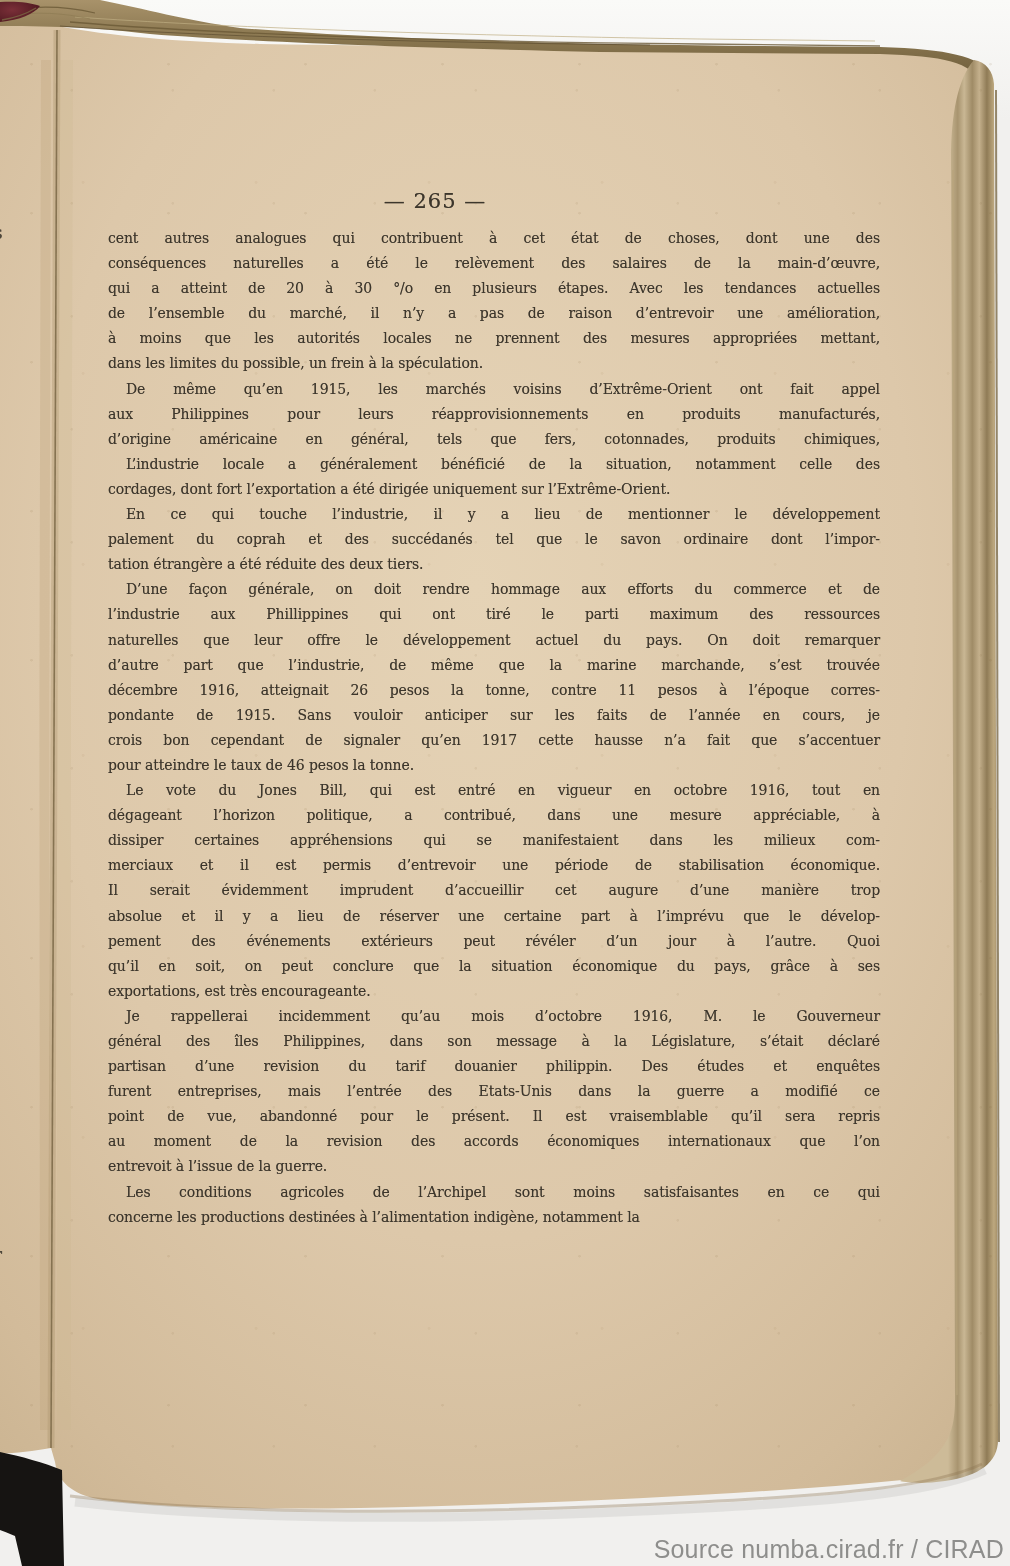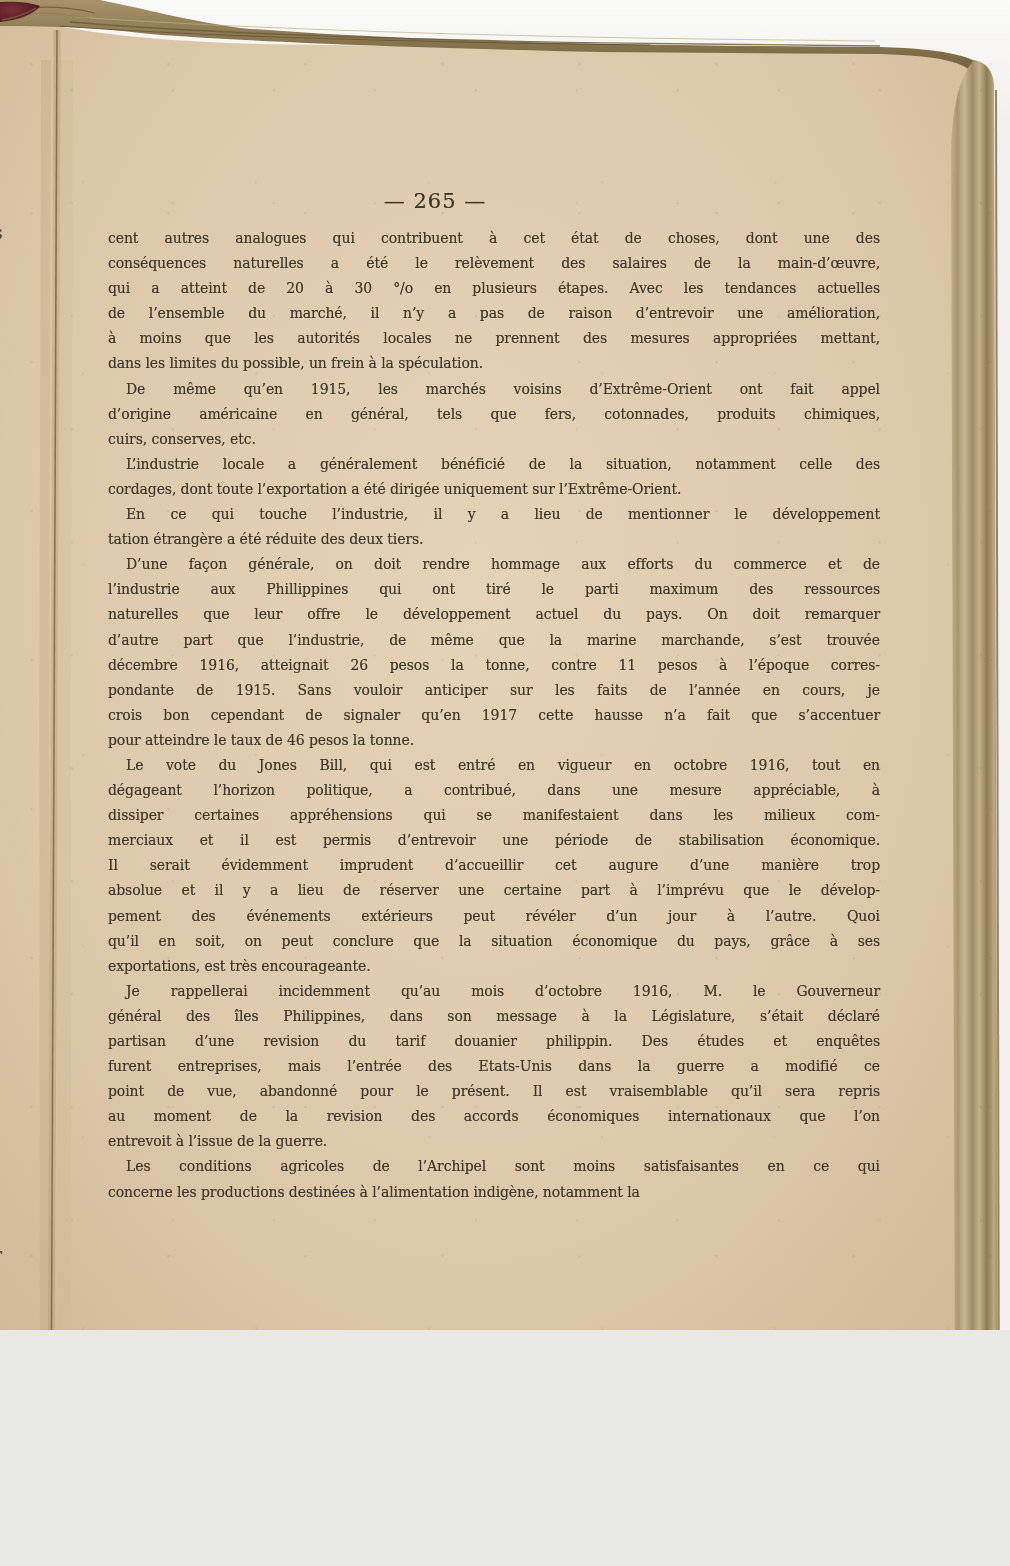--- a/index.html
+++ b/index.html
@@ -1,18 +1,18 @@
 <!DOCTYPE html>
 <html style="--c-background: #f1f0ee; --c-paper: #ddc8aa; --c-paper-light: #e5d3b6; --c-paper-dark: #c9b28f; --c-ink: #3c362c; --c-page-edge-brown: #8a7750; --c-edge-dark: #5f4f31; --c-cover-maroon: #5e2029; --c-attribution-gray: #8e8e8c; --c-black-corner: #161412;"><head>
 <meta charset="utf-8">
 <style>
   html,body{margin:0;padding:0;background:#e8e8e6;}
   .scene{
     position:relative;
-    width:1010px;height:1330px;
+    width:1010px;height:1566px;
     overflow:hidden;
     background:var(--c-background,#f1f0ee);
     font-family:"DejaVu Serif","Liberation Serif",serif;
   }
   .bg-svg{position:absolute;left:0;top:0;width:1010px;height:1566px;display:block;}
   
   .paper-texture{
     position:absolute;left:0;top:18px;width:1000px;height:1482px;
     pointer-events:none;
     background-image:
@@ -153,25 +153,26 @@
   <div class="page-number">— 265 —</div>
 
   <div class="text-block">
       <div class="line">cent autres analogues qui contribuent à cet état de choses, dont une des</div>
       <div class="line">conséquences naturelles a été le relèvement des salaires de la main-d’œuvre,</div>
       <div class="line">qui a atteint de 20 à 30 °/o en plusieurs étapes. Avec les tendances actuelles</div>
       <div class="line">de l’ensemble du marché, il n’y a pas de raison d’entrevoir une amélioration,</div>
       <div class="line">à moins que les autorités locales ne prennent des mesures appropriées mettant,</div>
       <div class="line last">dans les limites du possible, un frein à la spéculation.</div>
       <div class="line indent">De même qu’en 1915, les marchés voisins d’Extrême-Orient ont fait appel</div>
+      <div class="line">aux Philippines pour leurs réapprovisionnements en produits manufacturés,</div>
       <div class="line">d’origine américaine en général, tels que fers, cotonnades, produits chimiques,</div>
-      <div class="line last">cuirs, conserves, etc.</div>
       <div class="line indent">L’industrie locale a généralement bénéficié de la situation, notamment celle des</div>
-      <div class="line last">cordages, dont toute l’exportation a été dirigée uniquement sur l’Extrême-Orient.</div>
+      <div class="line last">cordages, dont fort l’exportation a été dirigée uniquement sur l’Extrême-Orient.</div>
       <div class="line indent">En ce qui touche l’industrie, il y a lieu de mentionner le développement</div>
+      <div class="line">palement du coprah et des succédanés tel que le savon ordinaire dont l’impor-</div>
       <div class="line last">tation étrangère a été réduite des deux tiers.</div>
       <div class="line indent">D’une façon générale, on doit rendre hommage aux efforts du commerce et de</div>
       <div class="line">l’industrie aux Phillippines qui ont tiré le parti maximum des ressources</div>
       <div class="line">naturelles que leur offre le développement actuel du pays. On doit remarquer</div>
       <div class="line">d’autre part que l’industrie, de même que la marine marchande, s’est trouvée</div>
       <div class="line">décembre 1916, atteignait 26 pesos la tonne, contre 11 pesos à l’époque corres-</div>
       <div class="line">pondante de 1915. Sans vouloir anticiper sur les faits de l’année en cours, je</div>
       <div class="line">crois bon cependant de signaler qu’en 1917 cette hausse n’a fait que s’accentuer</div>
       <div class="line last">pour atteindre le taux de 46 pesos la tonne.</div>
       <div class="line indent">Le vote du Jones Bill, qui est entré en vigueur en octobre 1916, tout en</div>

